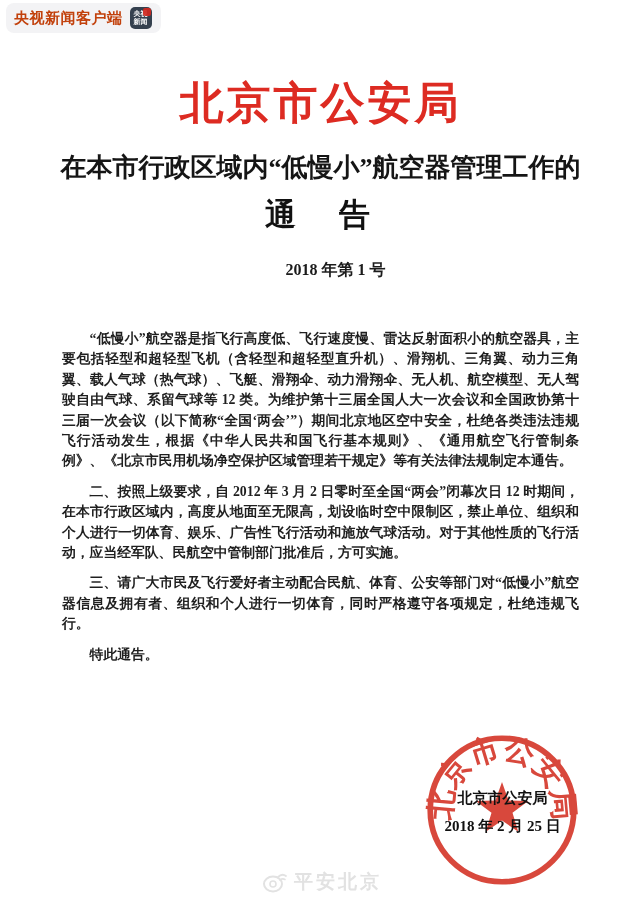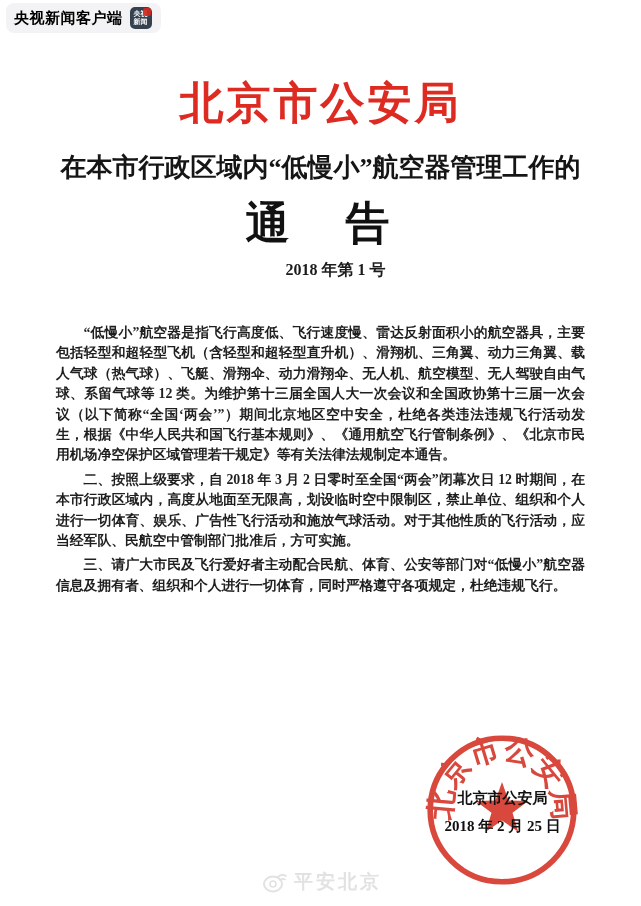--- a/index.html
+++ b/index.html
@@ -13,21 +13,21 @@
 
   
   .source-badge{
     position:absolute;left:6px;top:3px;
     display:flex;align-items:center;gap:7px;
     background:#f3f3f5;border-radius:8px;
     padding:2px 9px 2px 8px;height:26px;
     font-family:"Liberation Sans", sans-serif;
   }
   .source-badge .app-name{
-    font-size:15px;font-weight:bold;color:#000000;letter-spacing:0.5px;
+    font-size:15px;font-weight:bold;color:#c2410c;letter-spacing:0.5px;
   }
   .app-icon{
     position:relative;width:22px;height:22px;border-radius:5px;
     background:#35414f;display:flex;align-items:center;justify-content:center;
     overflow:hidden;
   }
   .app-icon .icon-text{
     color:#ffffff;font-size:7px;line-height:8px;font-weight:bold;
     width:16px;text-align:center;word-break:break-all;
   }
@@ -41,35 +41,35 @@
     position:absolute;top:74px;left:0;width:100%;
     text-align:center;font-size:44px;font-weight:bold;
     color:#dd2b22;letter-spacing:3px;
   }
   .subject-title{
     position:absolute;top:150px;left:0;width:100%;
     text-align:center;font-size:26px;font-weight:bold;color:#151515;
   }
   .doc-type{
     position:absolute;top:194px;left:0;width:100%;
-    text-align:center;font-size:44px;font-weight:bold;color:#111111;
+    text-align:center;font-size:31px;font-weight:bold;color:#111111;
     letter-spacing:6px;
   }
   .doc-number{
     position:absolute;top:260px;left:15px;width:100%;
     text-align:center;font-size:16px;font-weight:bold;color:#1b1b1b;
   }
 
   
   .notice-body{
     position:absolute;top:319px;left:52px;width:537px;
     font-size:13.8px;line-height:20.4px;font-weight:bold;
     color:#1f1f1f;text-align:justify;
   }
-  .notice-body p{margin:4px;text-indent:2em;}
+  .notice-body p{margin:10px;text-indent:2em;}
 
   
   .signature{
     position:absolute;left:400px;top:784px;width:205px;
     text-align:center;font-weight:bold;color:#111111;
     font-size:15px;line-height:28px;z-index:3;
   }
 
   
   .seal{
@@ -103,22 +103,23 @@
     </span>
   </div>
 
   <div class="agency-title">北京市公安局</div>
   <div class="subject-title">在本市行政区域内“低慢小”航空器管理工作的</div>
   <div class="doc-type">通　告</div>
   <div class="doc-number">2018 年第 1 号</div>
 
   <div class="notice-body">
     <p>“低慢小”航空器是指飞行高度低、飞行速度慢、雷达反射面积小的航空器具，主要包括轻型和超轻型飞机（含轻型和超轻型直升机）、滑翔机、三角翼、动力三角翼、载人气球（热气球）、飞艇、滑翔伞、动力滑翔伞、无人机、航空模型、无人驾驶自由气球、系留气球等 12 类。为维护第十三届全国人大一次会议和全国政协第十三届一次会议（以下简称“全国‘两会’”）期间北京地区空中安全，杜绝各类违法违规飞行活动发生，根据《中华人民共和国飞行基本规则》、《通用航空飞行管制条例》、《北京市民用机场净空保护区域管理若干规定》等有关法律法规制定本通告。</p>
-    <p>二、按照上级要求，自 2018 年 3 月 2 日零时至全国“两会”闭幕次日 12 时期间，在本市行政区域内，高度从地面至无限高，划设临时空中限制区，禁止单位、组织和个人进行一切体育、娱乐、广告性飞行活动和施放气球活动。对于其他性质的飞行活动，应当经军队、民航空中管制部门批准后，方可实施。</p>
+    <p>二、按照上级要求，自 2012 年 3 月 2 日零时至全国“两会”闭幕次日 12 时期间，在本市行政区域内，高度从地面至无限高，划设临时空中限制区，禁止单位、组织和个人进行一切体育、娱乐、广告性飞行活动和施放气球活动。对于其他性质的飞行活动，应当经军队、民航空中管制部门批准后，方可实施。</p>
     <p>三、请广大市民及飞行爱好者主动配合民航、体育、公安等部门对“低慢小”航空器信息及拥有者、组织和个人进行一切体育，同时严格遵守各项规定，杜绝违规飞行。</p>
+    <p>特此通告。</p>
   </div>
 
   <svg class="seal" viewBox="0 0 150 150">
     <defs>
       <path id="sealArc" d="M 32.6 99.5 A 49 49 0 1 1 117.4 99.5" fill="none"></path>
     </defs>
     <circle cx="75" cy="75" r="69" fill="none" stroke="#d5392c" stroke-width="5.5"></circle>
     <polygon fill="#d5392c" points="75,48 81.3,65.9 100.3,66.3 85.1,77.7 90.6,95.9 75,85.1 59.4,95.9 64.9,77.7 49.7,66.3 68.7,65.9"></polygon>
     <text font-size="29" fill="#d5392c">
       <textPath href="#sealArc" startOffset="50%" text-anchor="middle">北京市公安局</textPath>

